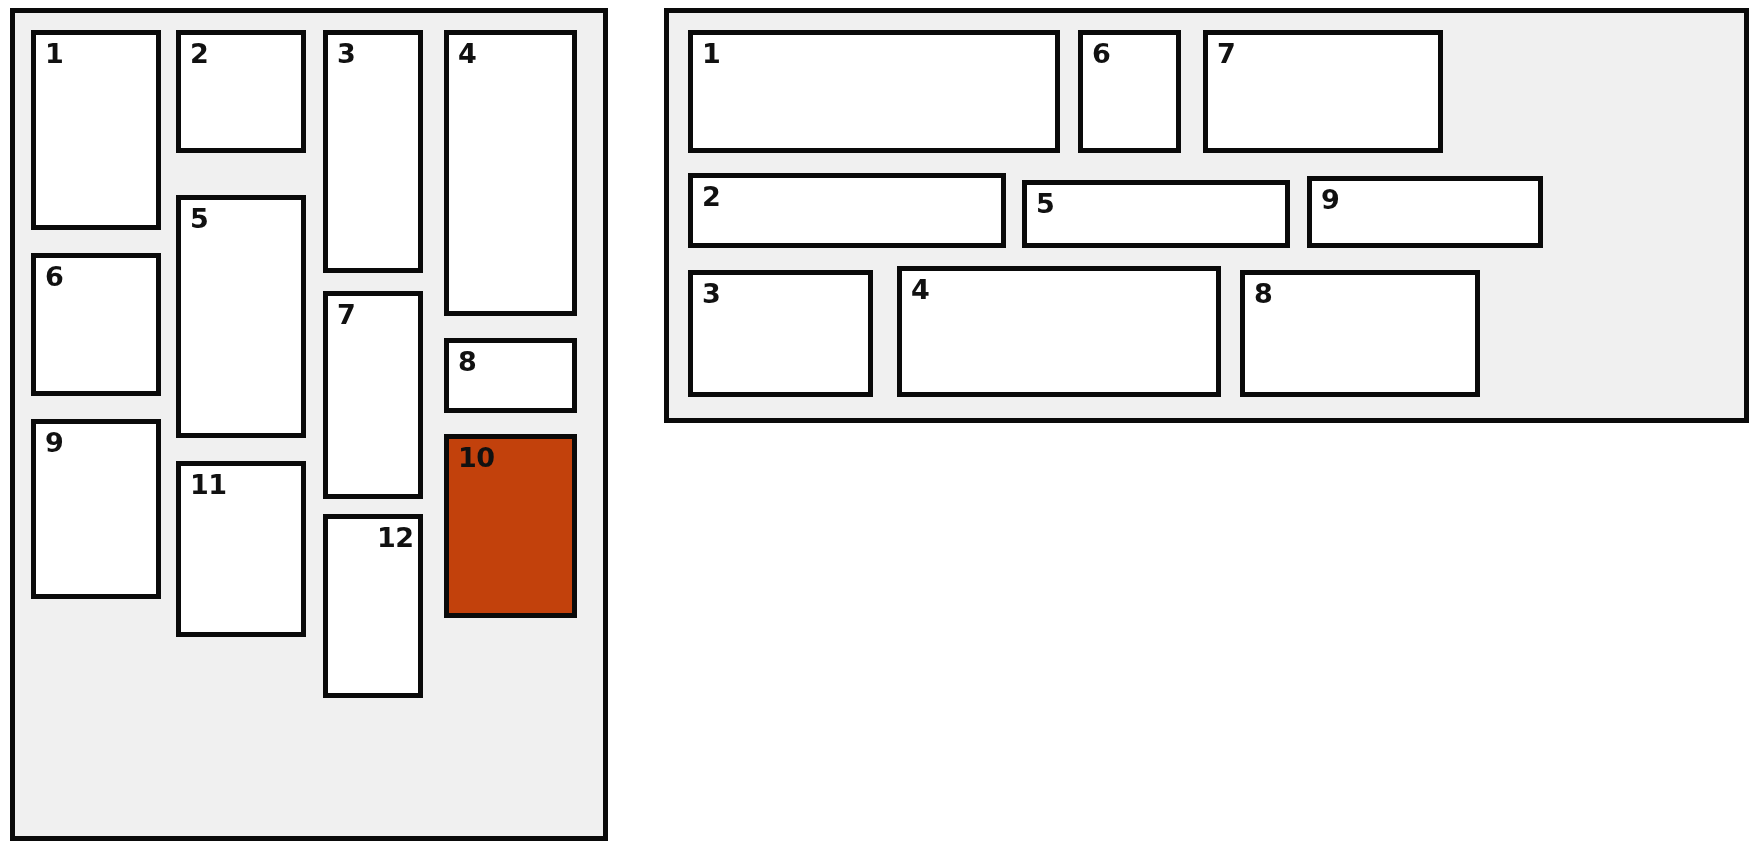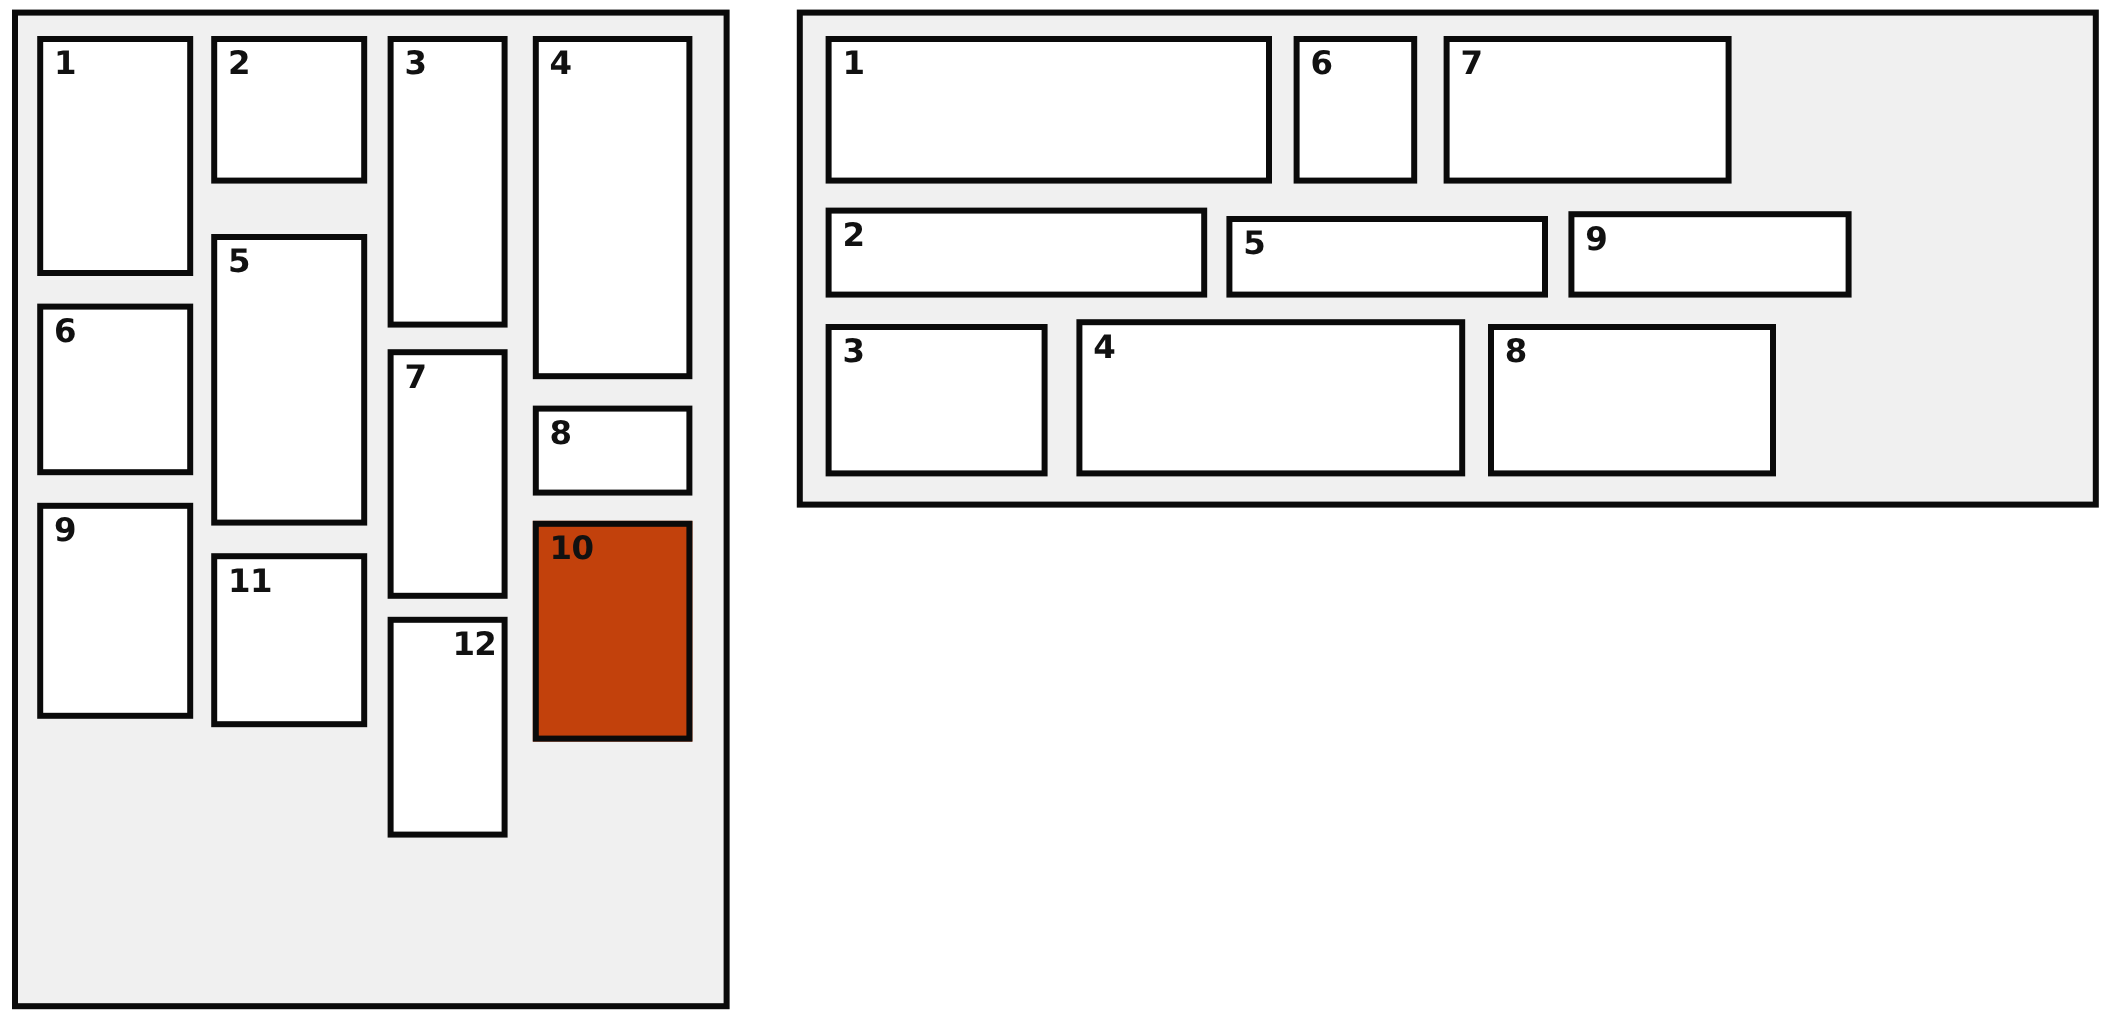--- a/index.html
+++ b/index.html
@@ -71,21 +71,21 @@
       </div>
       <div class="cell" style="left: 429px; top: 325px; width: 133px; height: 75px; background: rgb(255, 255, 255); border-color: rgb(10, 10, 10); border-width: 5px;">
         <span class="cell-label" style="color: rgb(17, 17, 17);">8</span>
       </div>
       <div class="cell" style="left: 16px; top: 406px; width: 130px; height: 180px; background: rgb(255, 255, 255); border-color: rgb(10, 10, 10); border-width: 5px;">
         <span class="cell-label" style="color: rgb(17, 17, 17);">9</span>
       </div>
       <div class="cell" style="left: 429px; top: 421px; width: 133px; height: 184px; background: #c2410c; border-color: rgb(10, 10, 10); border-width: 5px;">
         <span class="cell-label" style="color: rgb(17, 17, 17);">10</span>
       </div>
-      <div class="cell" style="left: 161px; top: 448px; width: 130px; height: 145px; background: rgb(255, 255, 255); border-color: rgb(10, 10, 10); border-width: 5px;">
+      <div class="cell" style="left: 161px; top: 448px; width: 130px; height: 176px; background: rgb(255, 255, 255); border-color: rgb(10, 10, 10); border-width: 5px;">
         <span class="cell-label" style="color: rgb(17, 17, 17);">11</span>
       </div>
       <div class="cell" style="left: 308px; top: 501px; width: 100px; height: 184px; background: rgb(255, 255, 255); border-color: rgb(10, 10, 10); border-width: 5px;">
         <span class="cell-label" style="color: rgb(17, 17, 17); margin-left: 40px;">12</span>
       </div>
     </div>
     <div class="panel" style="left: 664px; top: 8px; width: 1085px; height: 415px; background: rgb(240, 240, 240); border-color: rgb(10, 10, 10); border-width: 5px;">
       <div class="cell" style="left: 19px; top: 17px; width: 372px; height: 123px; background: rgb(255, 255, 255); border-color: rgb(10, 10, 10); border-width: 5px;">
         <span class="cell-label" style="color: rgb(17, 17, 17);">1</span>
       </div>

